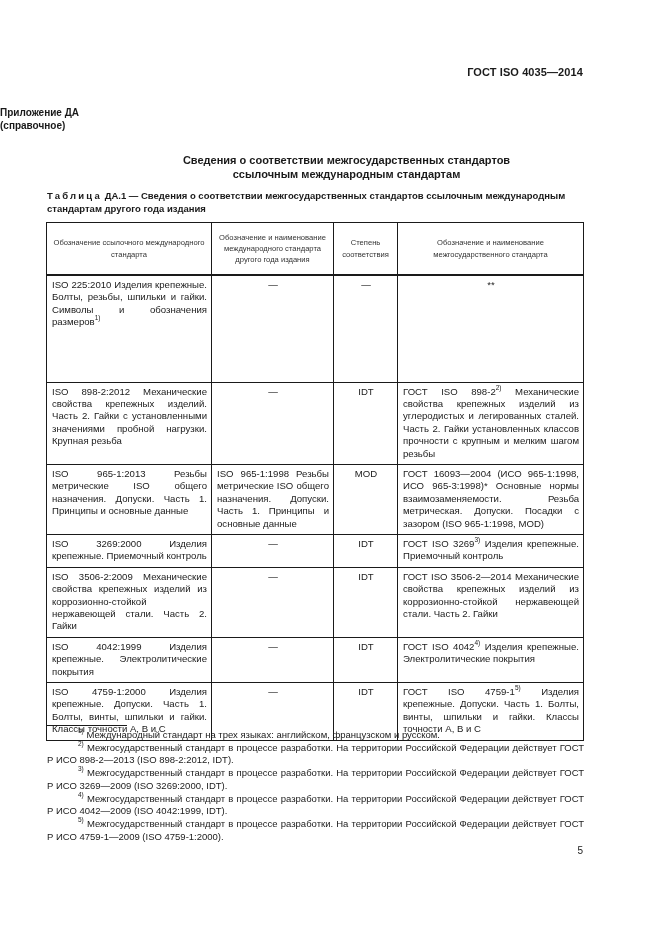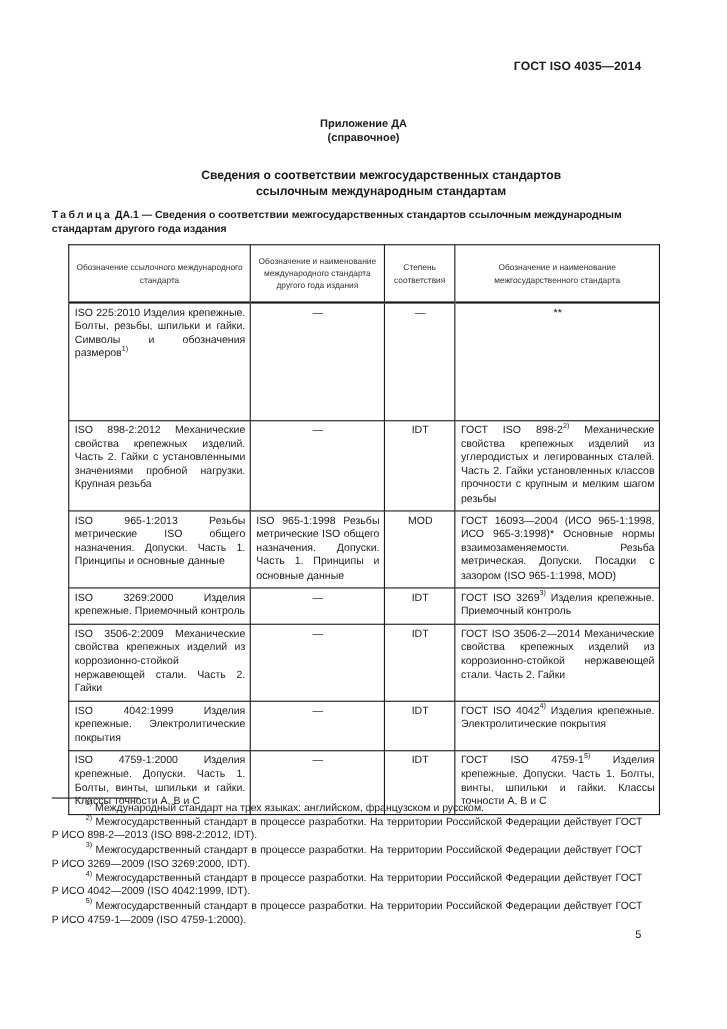--- a/index.html
+++ b/index.html
@@ -1,38 +1,38 @@
 <!DOCTYPE html>
 <html><head>
 <meta charset="utf-8">
 <style>
   html, body { margin: 0; padding: 0; background: #ffffff; }
   body {
     width: 661px; height: 935px; position: relative; overflow: hidden;
     font-family: "Liberation Sans", sans-serif; color: #1a1a1a;
   }
   .doc-code {
-    position: absolute; top: 55px; right: 78px;
+    position: absolute; top: 66px; right: 78px;
     font-size: 11px; font-weight: bold; letter-spacing: 0.1px;
   }
   .annex {
     position: absolute; top: 106px; left: 0; width: 661px;
-    text-align: center; font-size: 10px; font-weight: bold; line-height: 13px;
+    font-size: 10px; font-weight: bold; line-height: 13px;
   }
   .main-title {
     position: absolute; top: 153px; left: 16px; width: 661px;
     text-align: center; font-size: 11px; font-weight: bold; line-height: 14px;
   }
   .caption {
     position: absolute; top: 189px; left: 47px; width: 540px;
     font-size: 9.5px; line-height: 13px; font-weight: bold;
   }
   .caption .tlabel { letter-spacing: 2.2px; }
   table.corr {
-    position: absolute; top: 222px; left: 62px;
+    position: absolute; top: 222px; left: 46px;
     width: 537px; border-collapse: collapse; table-layout: fixed;
   }
   table.corr td, table.corr th {
     border: 1px solid #1a1a1a; vertical-align: top;
     font-size: 9.6px; line-height: 12.4px; padding: 3px 4px 4px 5px;
     font-weight: normal;
   }
   table.corr th {
     font-size: 7.6px; line-height: 11.2px; color: #333;
     text-align: center; vertical-align: middle; padding: 2px 4px;

